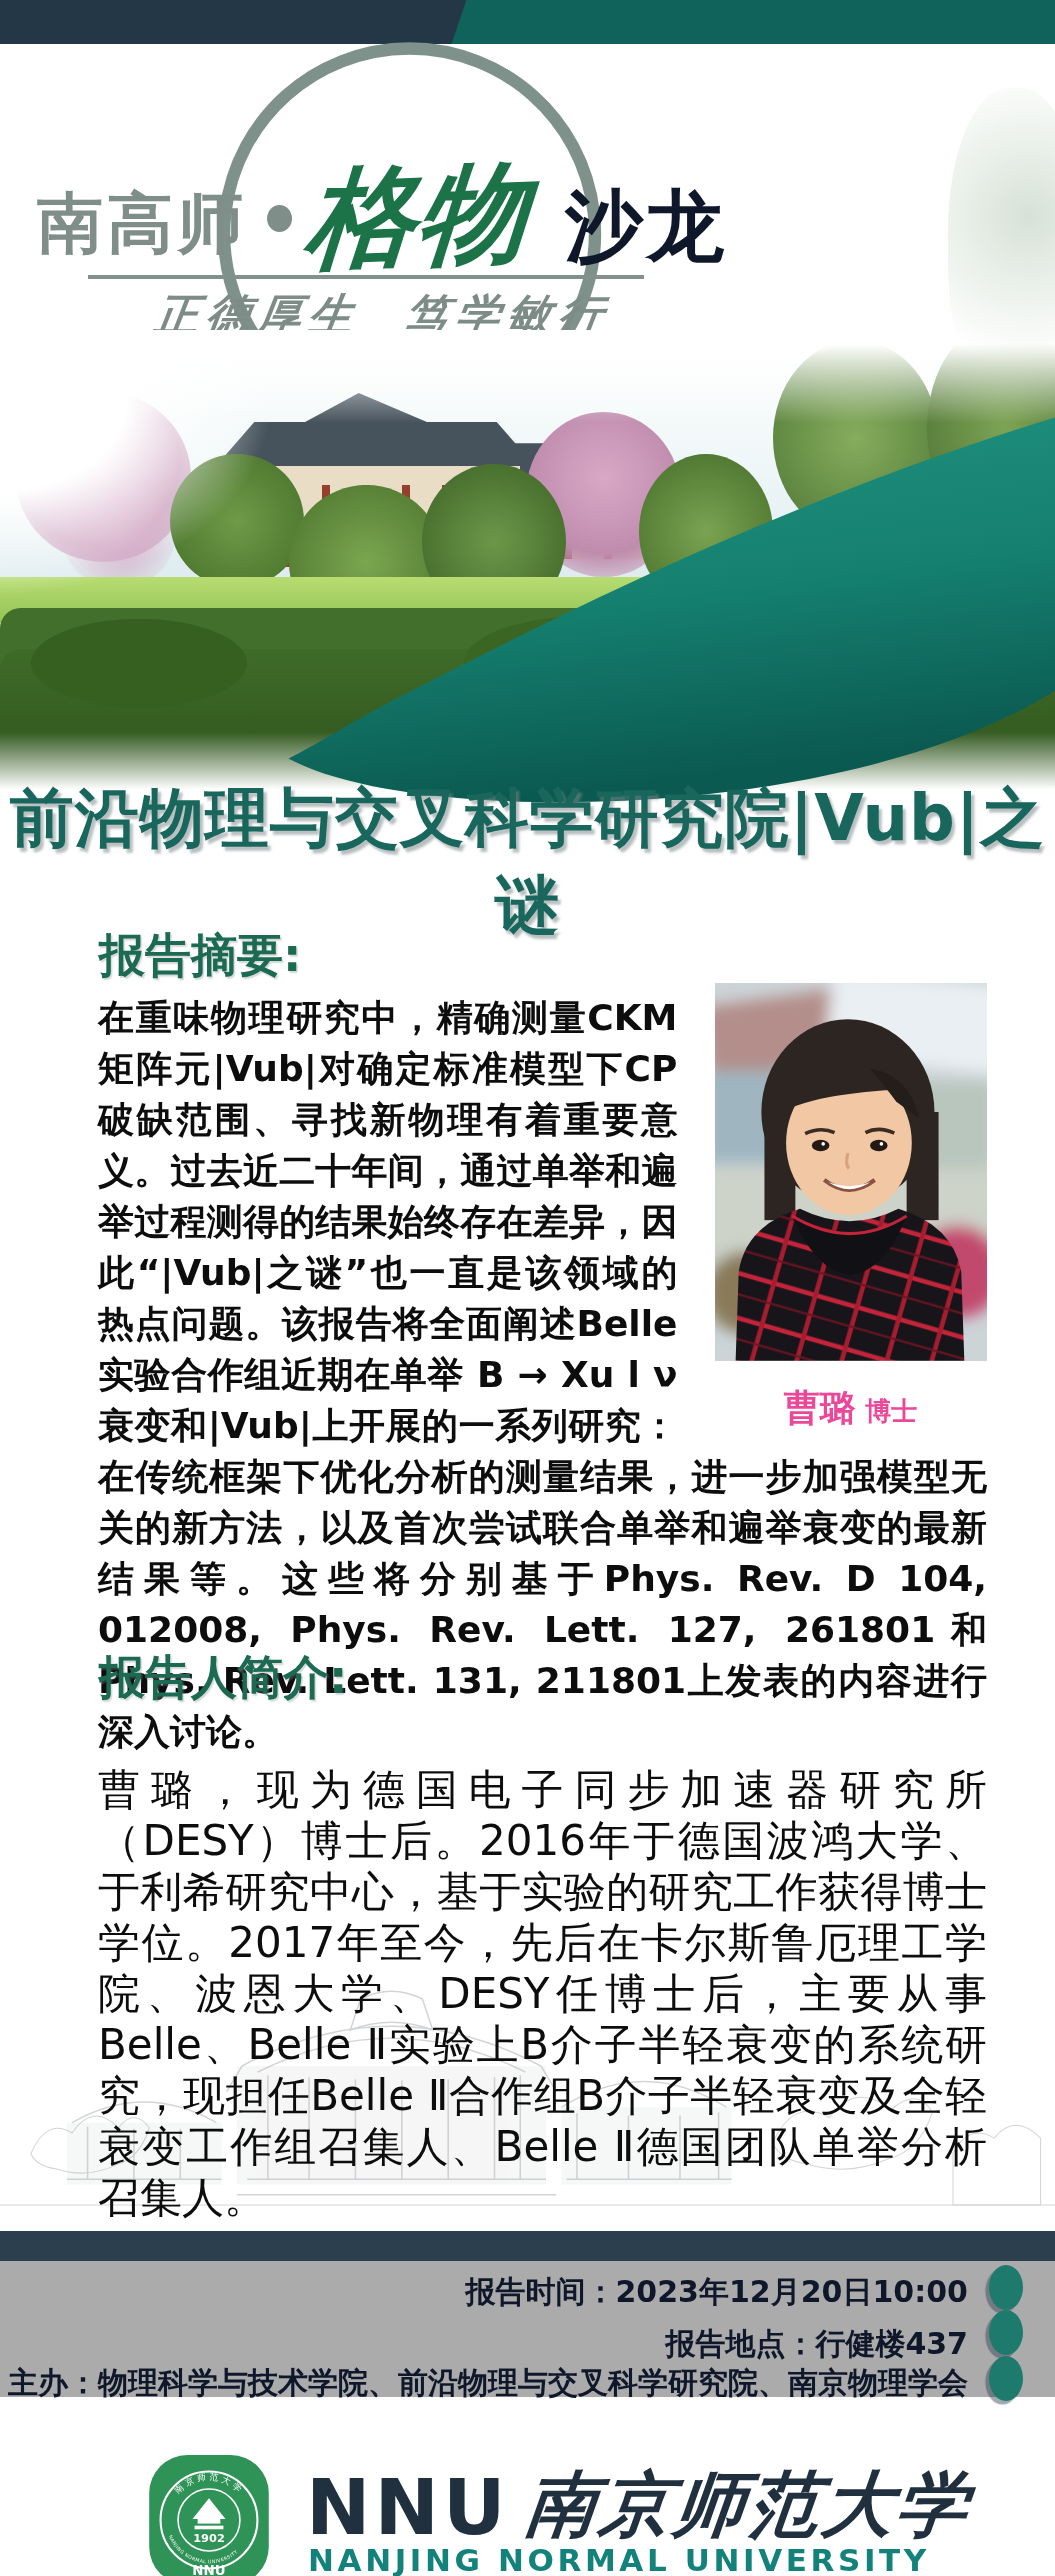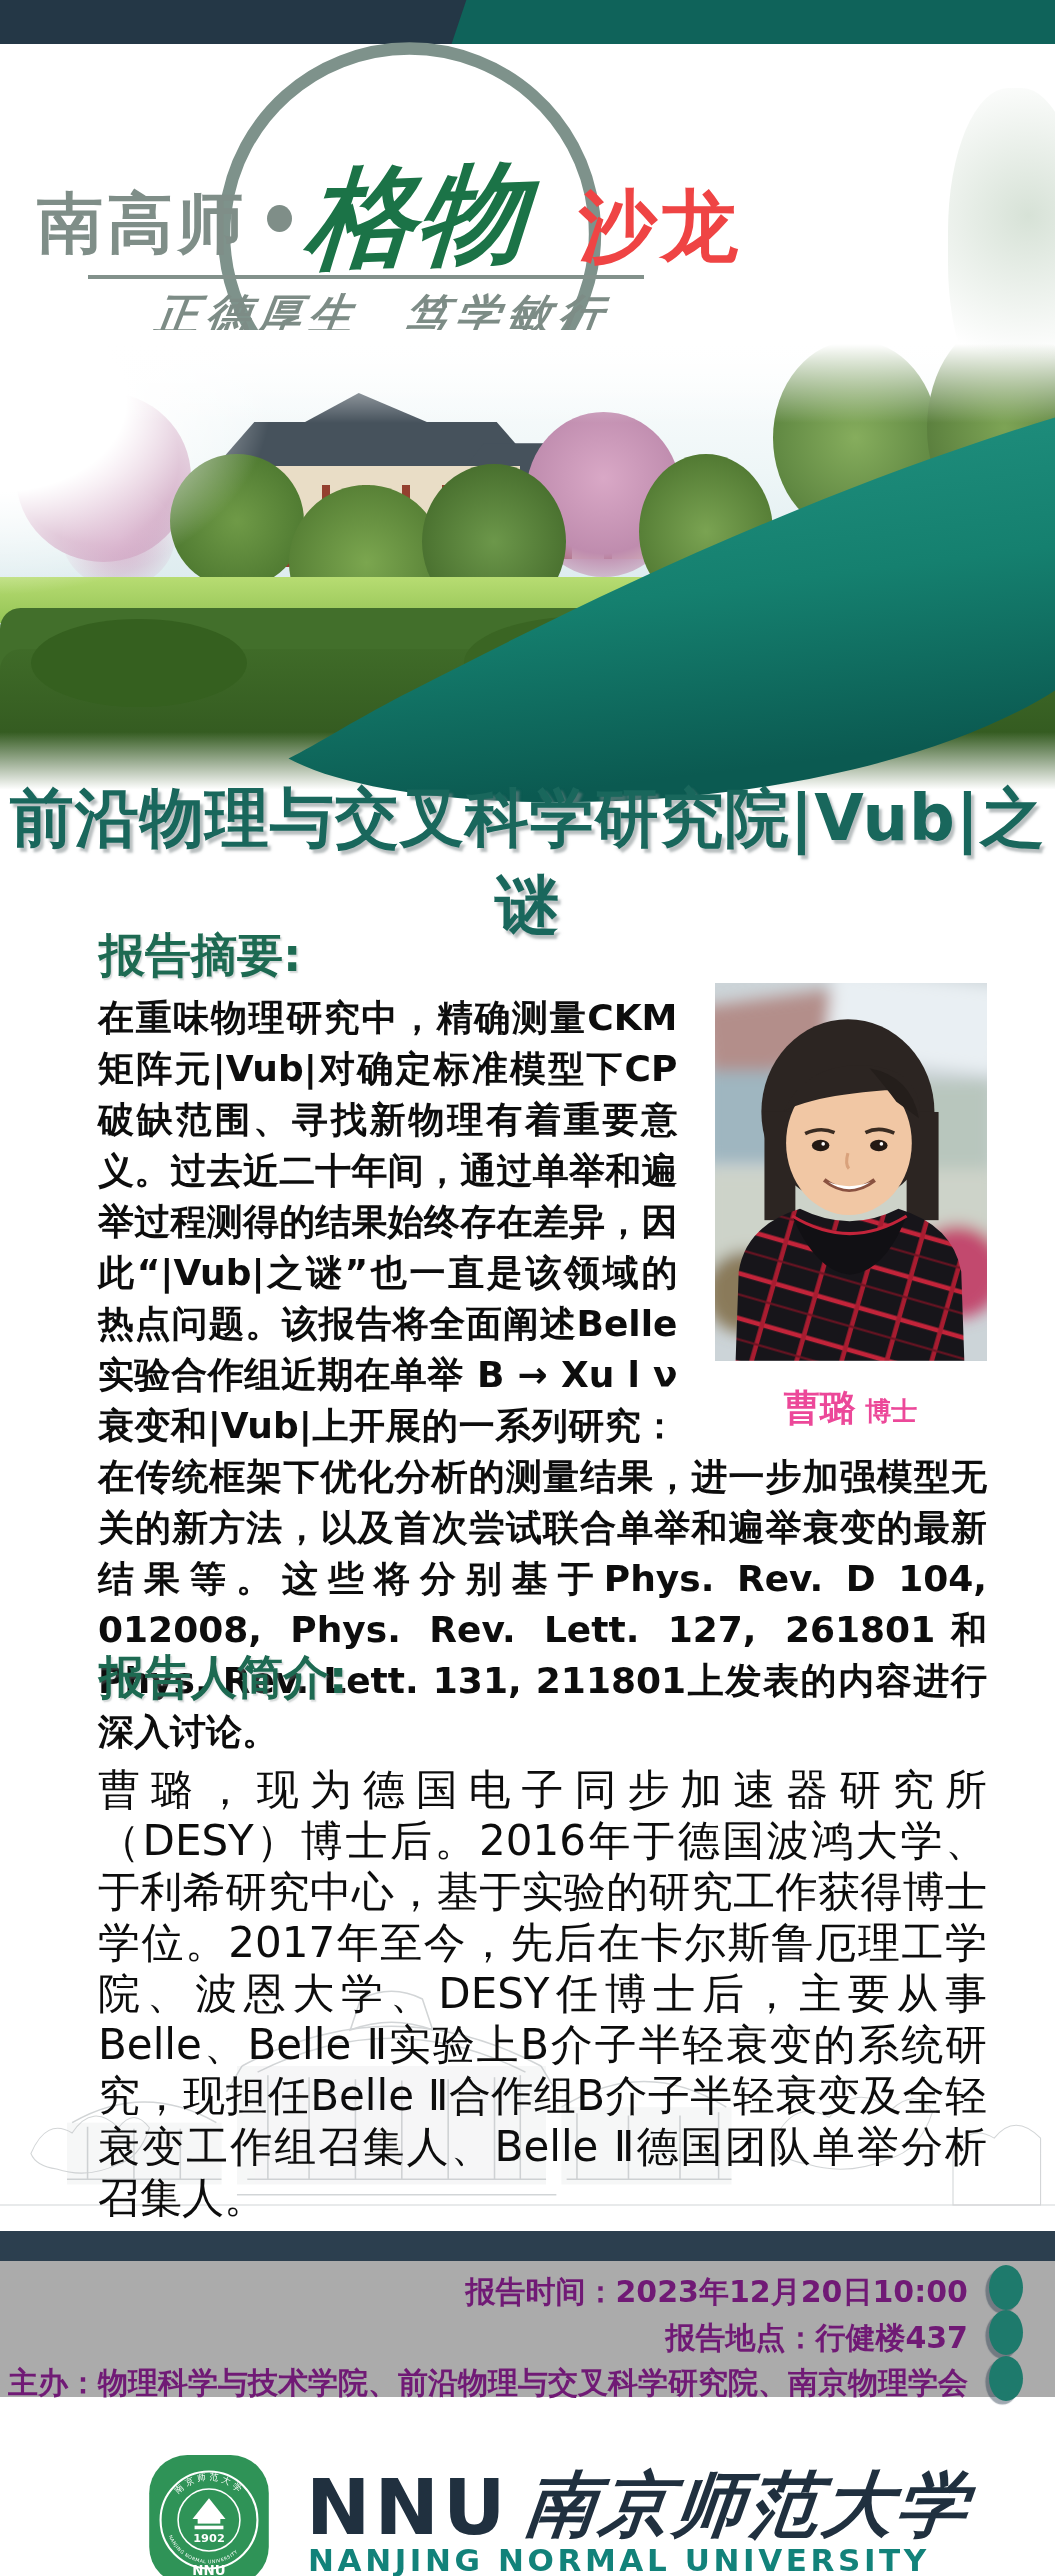--- a/index.html
+++ b/index.html
@@ -15,22 +15,22 @@
   
   .arc-svg { position:absolute; left:0; top:0; }
   .logo-row { position:absolute; left:0; top:134px; width:1055px; height:155px;text-decoration:underline; }
   .t-nangaoshi { position:absolute; left:37px; top:45px; font-size:66px; font-weight:900;
                  color:#7f8e88; letter-spacing:4.1px; }
   .t-dot { position:absolute; left:267px; top:71px; width:25px; height:27px; border-radius:50%;
            background:#7f8e88; }
   .t-gewu { position:absolute; left:307px; top:9.3px; font-size:109px; font-weight:900; color:#1b7347;
             font-family:"DejaVu Serif","Liberation Serif",serif; font-style:italic;
             transform:skewX(-6deg) rotate(-2deg); letter-spacing:2.1px; }
-  .t-shalong { position:absolute; left:579px; top:41px; font-size:78px; font-weight:900;
-               color:#ef4444; letter-spacing:3.1px; }
+  .t-shalong { position:absolute; left:565px; top:41px; font-size:78px; font-weight:900;
+               color:#0f172a; letter-spacing:3.1px; }
   .logo-divider { position:absolute; left:88px; top:275px; width:556px; height:3.6px; background:#82918b; }
   .t-motto { position:absolute; left:155px; top:286px; font-size:44px; font-weight:900; color:#7d8c86;
              letter-spacing:7.2px; font-family:"DejaVu Serif","Liberation Serif",serif;
              font-style:italic; transform:skewX(-8deg); white-space:pre; }
 
   
   .scene { position:absolute; left:0; top:330px; width:1055px; height:474px; overflow:hidden; }
   .sky { position:absolute; inset:0; background:linear-gradient(180deg,#ffffff 0%,#eef6f7 30%,#dcebee 55%,#e9f2ea 100%); }
   .blob { position:absolute; border-radius:50%; }
   .roof { position:absolute; background:#46525c; }
@@ -71,23 +71,23 @@
   
   .bio-body { position:absolute; left:98px; top:1716px; width:889px; font-size:42px; line-height:51px;
       font-weight:400; color:#0d0d0d; text-align:justify; z-index:3;margin-top:48px; }
 
   
   .sketch-svg { position:absolute; left:0; top:1937px; z-index:1; opacity:.75; }
 
   
   .info-navy { position:absolute; left:0; top:2231px; width:1055px; height:30px; background:#2c3f4f; z-index:4; }
   .info-gray { position:absolute; left:0; top:2261px; width:1055px; height:136px; background:#ababab; z-index:4; }
-  .info-row { position:absolute; right:87px; text-align:right; font-size:30px; font-weight:900; color:#701a75;
+  .info-row { position:absolute; right:87px; text-align:right; font-size:30px; font-weight:900; color:#0f172a;
       white-space:nowrap; }
-  .info-row-1 { top:11.3px; } .info-row-2 { top:57px; } .info-row-3 { top:102px; }
+  .info-row-1 { top:11.3px; } .info-row-2 { top:63px; } .info-row-3 { top:102px; }
   .bullet { position:absolute; right:32px; width:34px; height:45px; border-radius:50%;
       background:#1e7a6c; box-shadow:-3.6px 3.6px 1px rgba(44,63,79,.45); }
   .bullet-1 { top:4.1px; } .bullet-2 { top:49px; } .bullet-3 { top:95px; }
 
   
   .footer { position:absolute; left:0; top:2397px; width:1055px; height:241px; background:#ffffff; }
   .seal { position:absolute; left:147px; top:56px; }
   .f-nnu { position:absolute; left:306px; top:66px; font-size:77px; font-weight:900; color:#20303f;
       letter-spacing:4.1px; }
   .f-dot { position:absolute; left:484px; top:88px; font-size:46px; font-weight:900; color:#20303f; }

